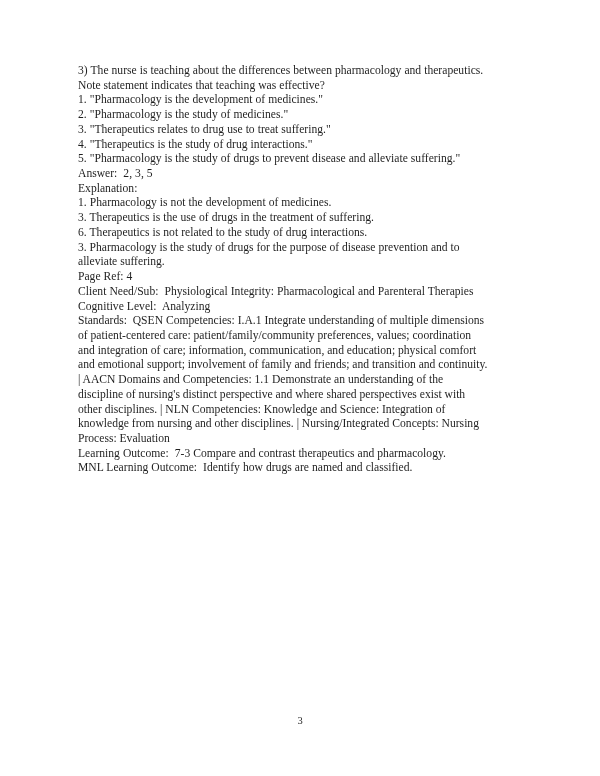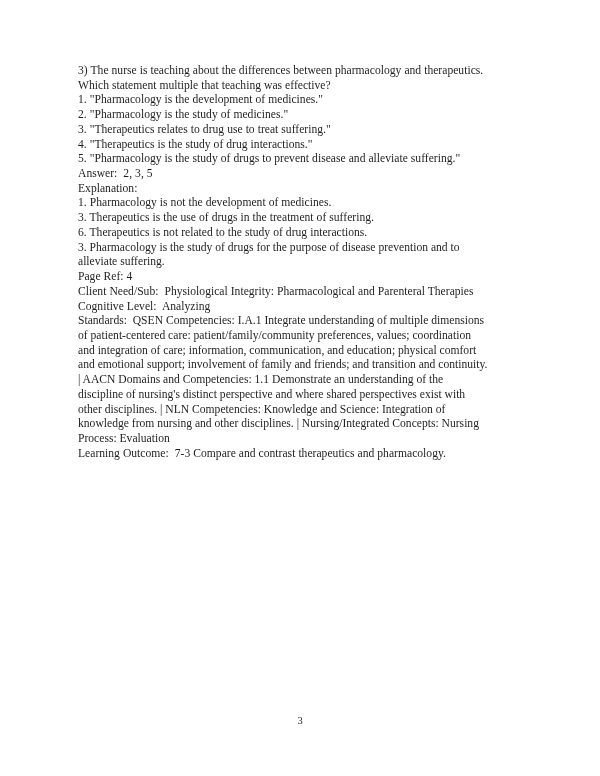--- a/index.html
+++ b/index.html
@@ -73,21 +73,21 @@
   }
 </style>
 </head>
 <body>
 
 <div class="page">
 
   <div class="content">
 
     <div class="line">3) The nurse is teaching about the differences between pharmacology and therapeutics.</div>
-    <div class="line">Which statement multiple that teaching was effective?</div>
+    <div class="line">Note statement indicates that teaching was effective?</div>
 
 
     <div class="line">1. "Pharmacology is the development of medicines."</div>
     <div class="line">2. "Pharmacology is the study of medicines."</div>
     <div class="line">3. "Therapeutics relates to drug use to treat suffering."</div>
     <div class="line">4. "Therapeutics is the study of drug interactions."</div>
     <div class="line">5. "Pharmacology is the study of drugs to prevent disease and alleviate suffering."</div>
 
     <div class="line">Answer:  2, 3, 5</div>
     <div class="line">Explanation:</div>
@@ -95,18 +95,19 @@
     <div class="line">1. Pharmacology is not the development of medicines.</div>
     <div class="line">3. Therapeutics is the use of drugs in the treatment of suffering.</div>
     <div class="line">6. Therapeutics is not related to the study of drug interactions.</div>
     <div class="para">3. Pharmacology is the study of drugs for the purpose of disease prevention and to alleviate suffering.</div>
 
     <div class="line">Page Ref: 4</div>
     <div class="line">Client Need/Sub:  Physiological Integrity: Pharmacological and Parenteral Therapies</div>
     <div class="line">Cognitive Level:  Analyzing</div>
     <div class="para">Standards:  QSEN Competencies: I.A.1 Integrate understanding of multiple dimensions of patient-centered care: patient/family/community preferences, values; coordination and integration of care; information, communication, and education; physical comfort and emotional support; involvement of family and friends; and transition and continuity. | AACN Domains and Competencies: 1.1 Demonstrate an understanding of the discipline of nursing's distinct perspective and where shared perspectives exist with other disciplines. | NLN Competencies: Knowledge and Science: Integration of knowledge from nursing and other disciplines. | Nursing/Integrated Concepts: Nursing Process: Evaluation</div>
     <div class="line">Learning Outcome:  7-3 Compare and contrast therapeutics and pharmacology.</div>
+    <div class="line">MNL Learning Outcome:  Identify how drugs are named and classified.</div>
 
   </div>
 
   <div class="page-number">3</div>
 
 </div>
 
 </body></html>

